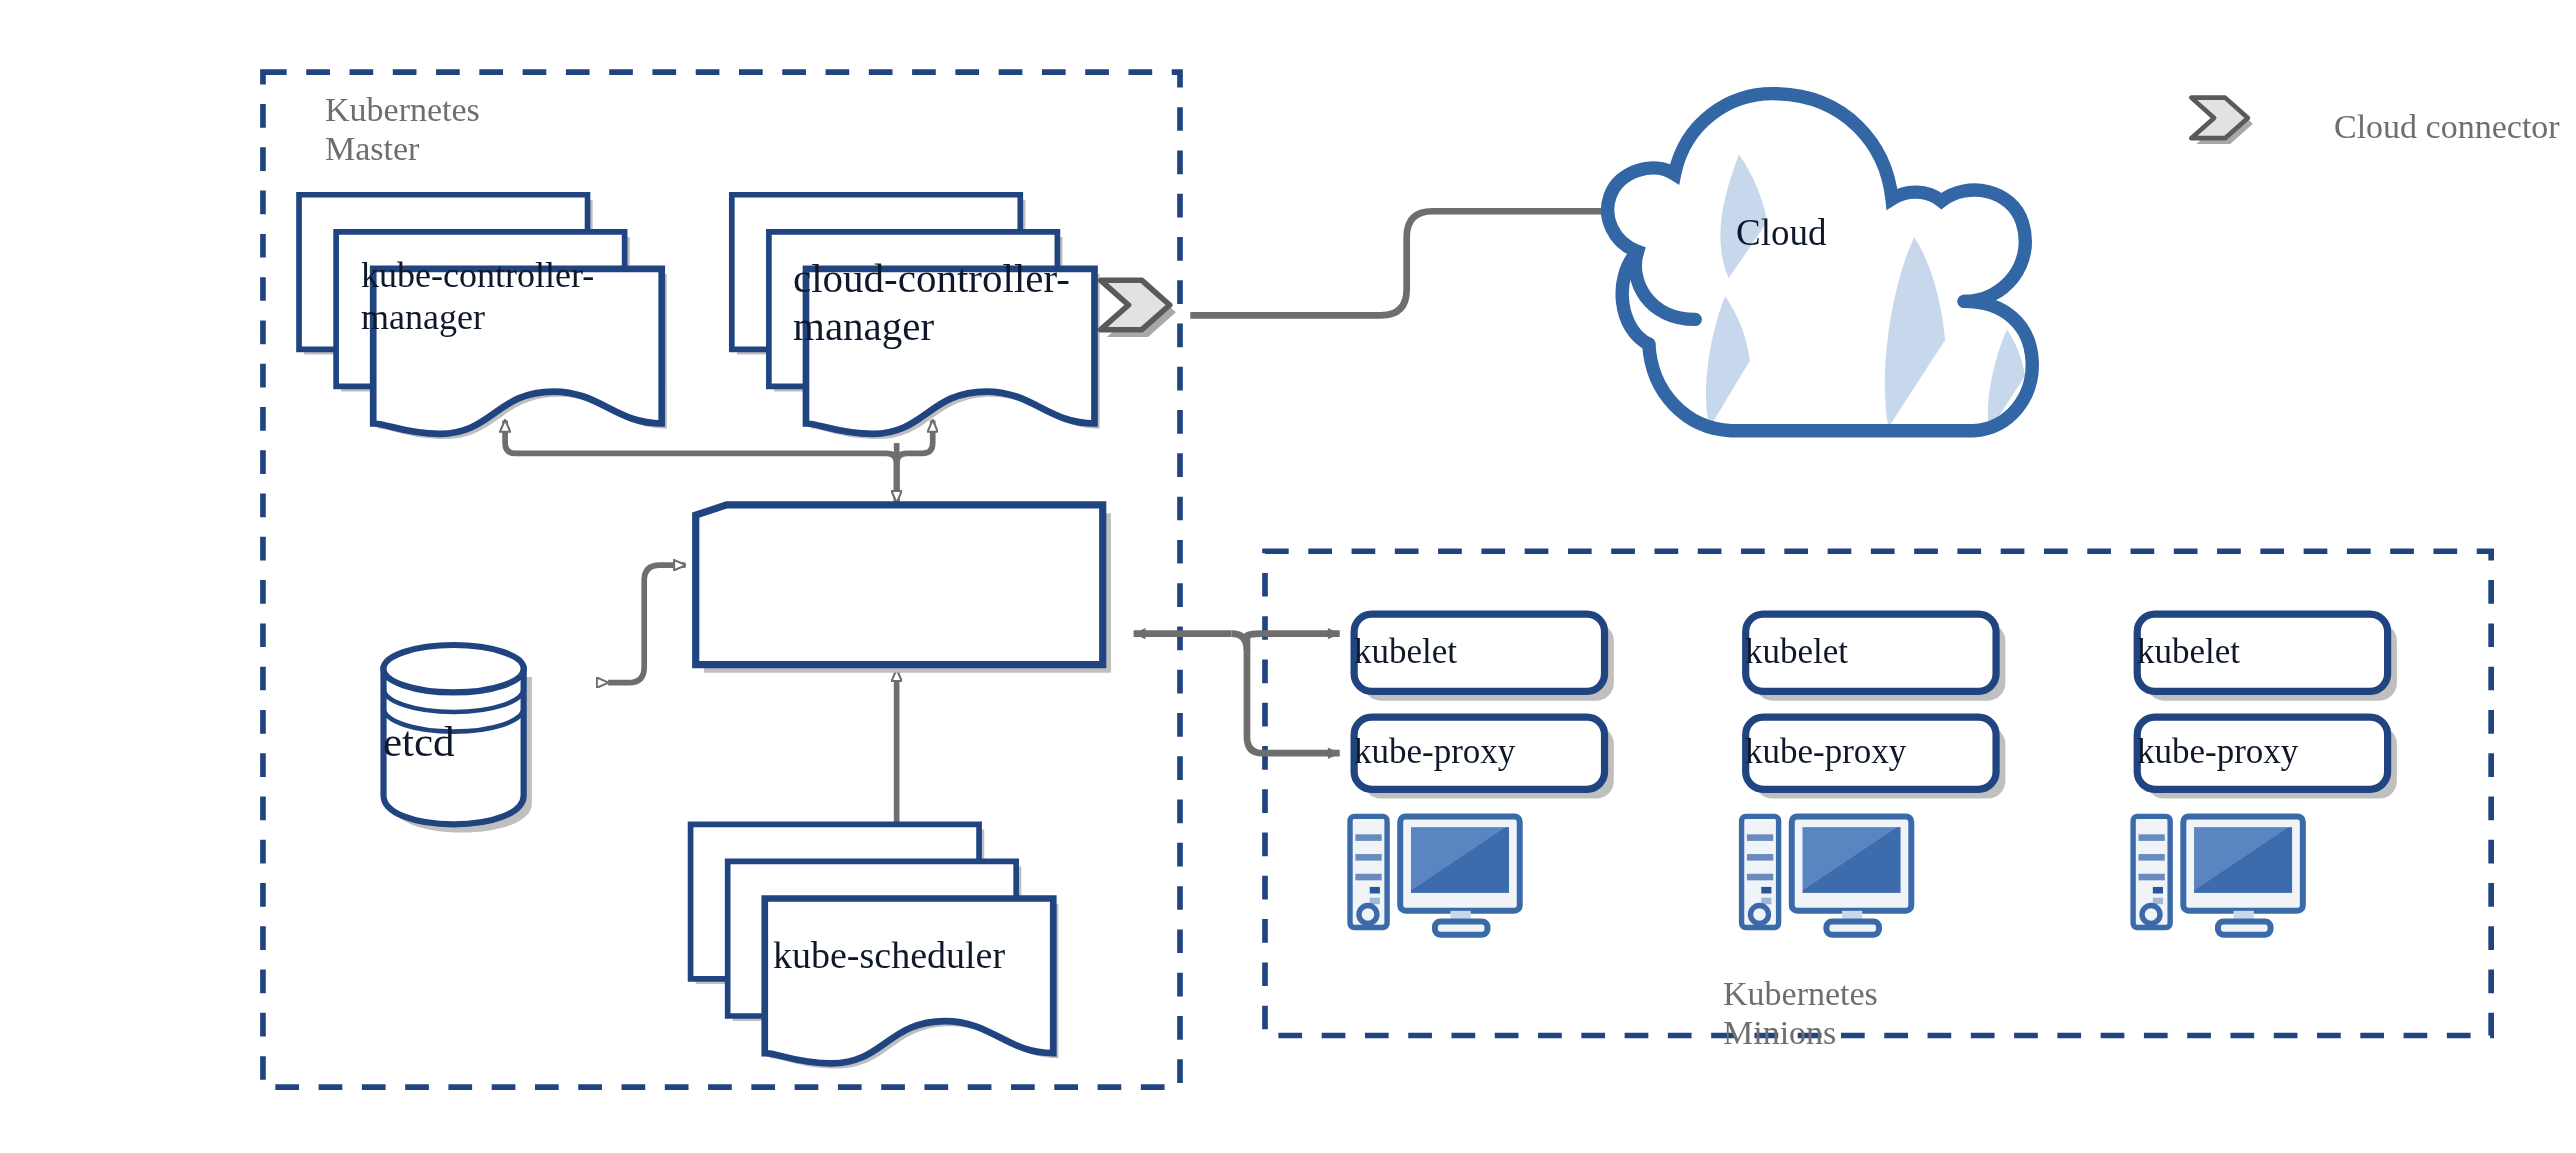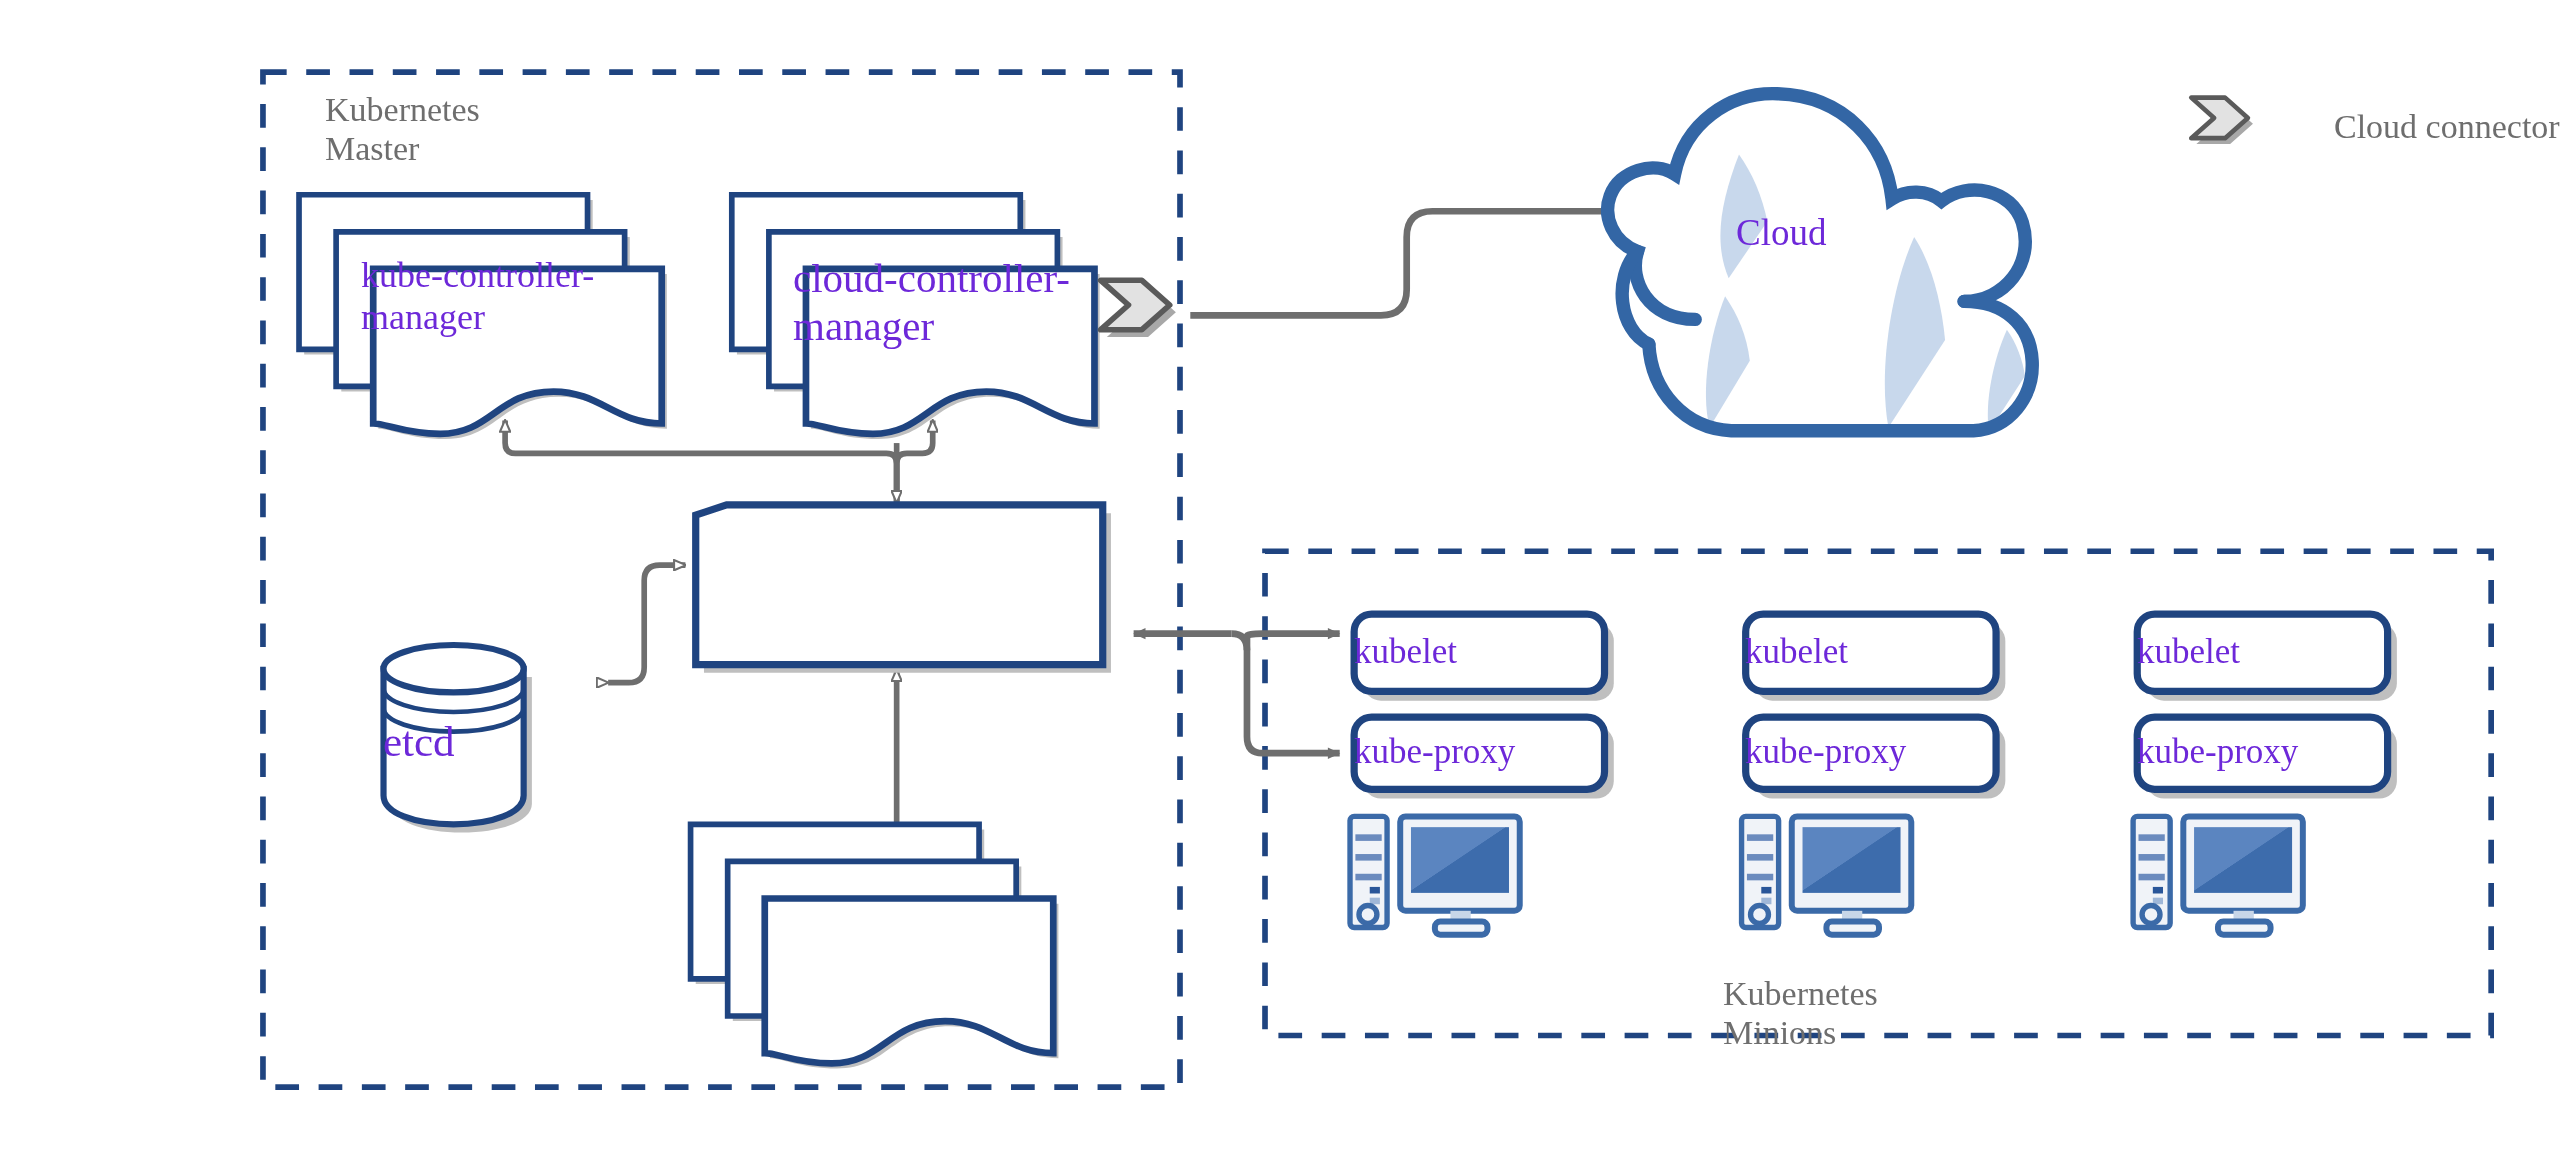--- a/index.html
+++ b/index.html
@@ -23,21 +23,21 @@
     height: 1153px;
   }
   .lbl {
     position: absolute;
     text-align: left;
     line-height: 1.16;
     white-space: pre;
     pointer-events: none;
     font-family: "Liberation Serif", "DejaVu Serif", serif;
   }
-  .lbl-blue { color: #6d28d9; }
+  .lbl-blue { color: #0f172a; }
   .lbl-gray { color: #6E6E6E; }
 </style>
 </head>
 <body>
 
 <div id="stage">
 
   <svg class="layer" viewBox="0 0 5172 2238" xmlns="http://www.w3.org/2000/svg">
     <defs>
 
@@ -220,20 +220,21 @@
 
   <div class="lbl lbl-blue" style="left:361px; top:255px; width:330px; font-size:36px;">kube-controller-
 manager</div>
 
   <div class="lbl lbl-blue" style="left:793px; top:255px; width:330px; font-size:41px;">cloud-controller-
 manager</div>
 
 
   <div class="lbl lbl-blue" style="left:383px; top:717px; width:140px; font-size:43px;">etcd</div>
 
+  <div class="lbl lbl-blue" style="left:773px; top:933px; width:361px; font-size:38px;">kube-scheduler</div>
 
   <div class="lbl lbl-blue" style="left:1736px; top:212px; width:175px; font-size:37px;">Cloud</div>
 
   <div class="lbl lbl-gray" style="left:2334px; top:107px; width:361px; font-size:34px; text-align:left;">Cloud connector</div>
 
   <div class="lbl lbl-blue" style="left:1354px; top:632px; width:250px; font-size:35px;">kubelet</div>
   <div class="lbl lbl-blue" style="left:1354px; top:732px; width:250px; font-size:35px;">kube-proxy</div>
 
   <div class="lbl lbl-blue" style="left:1745px; top:632px; width:250px; font-size:35px;">kubelet</div>
   <div class="lbl lbl-blue" style="left:1745px; top:732px; width:250px; font-size:35px;">kube-proxy</div>

